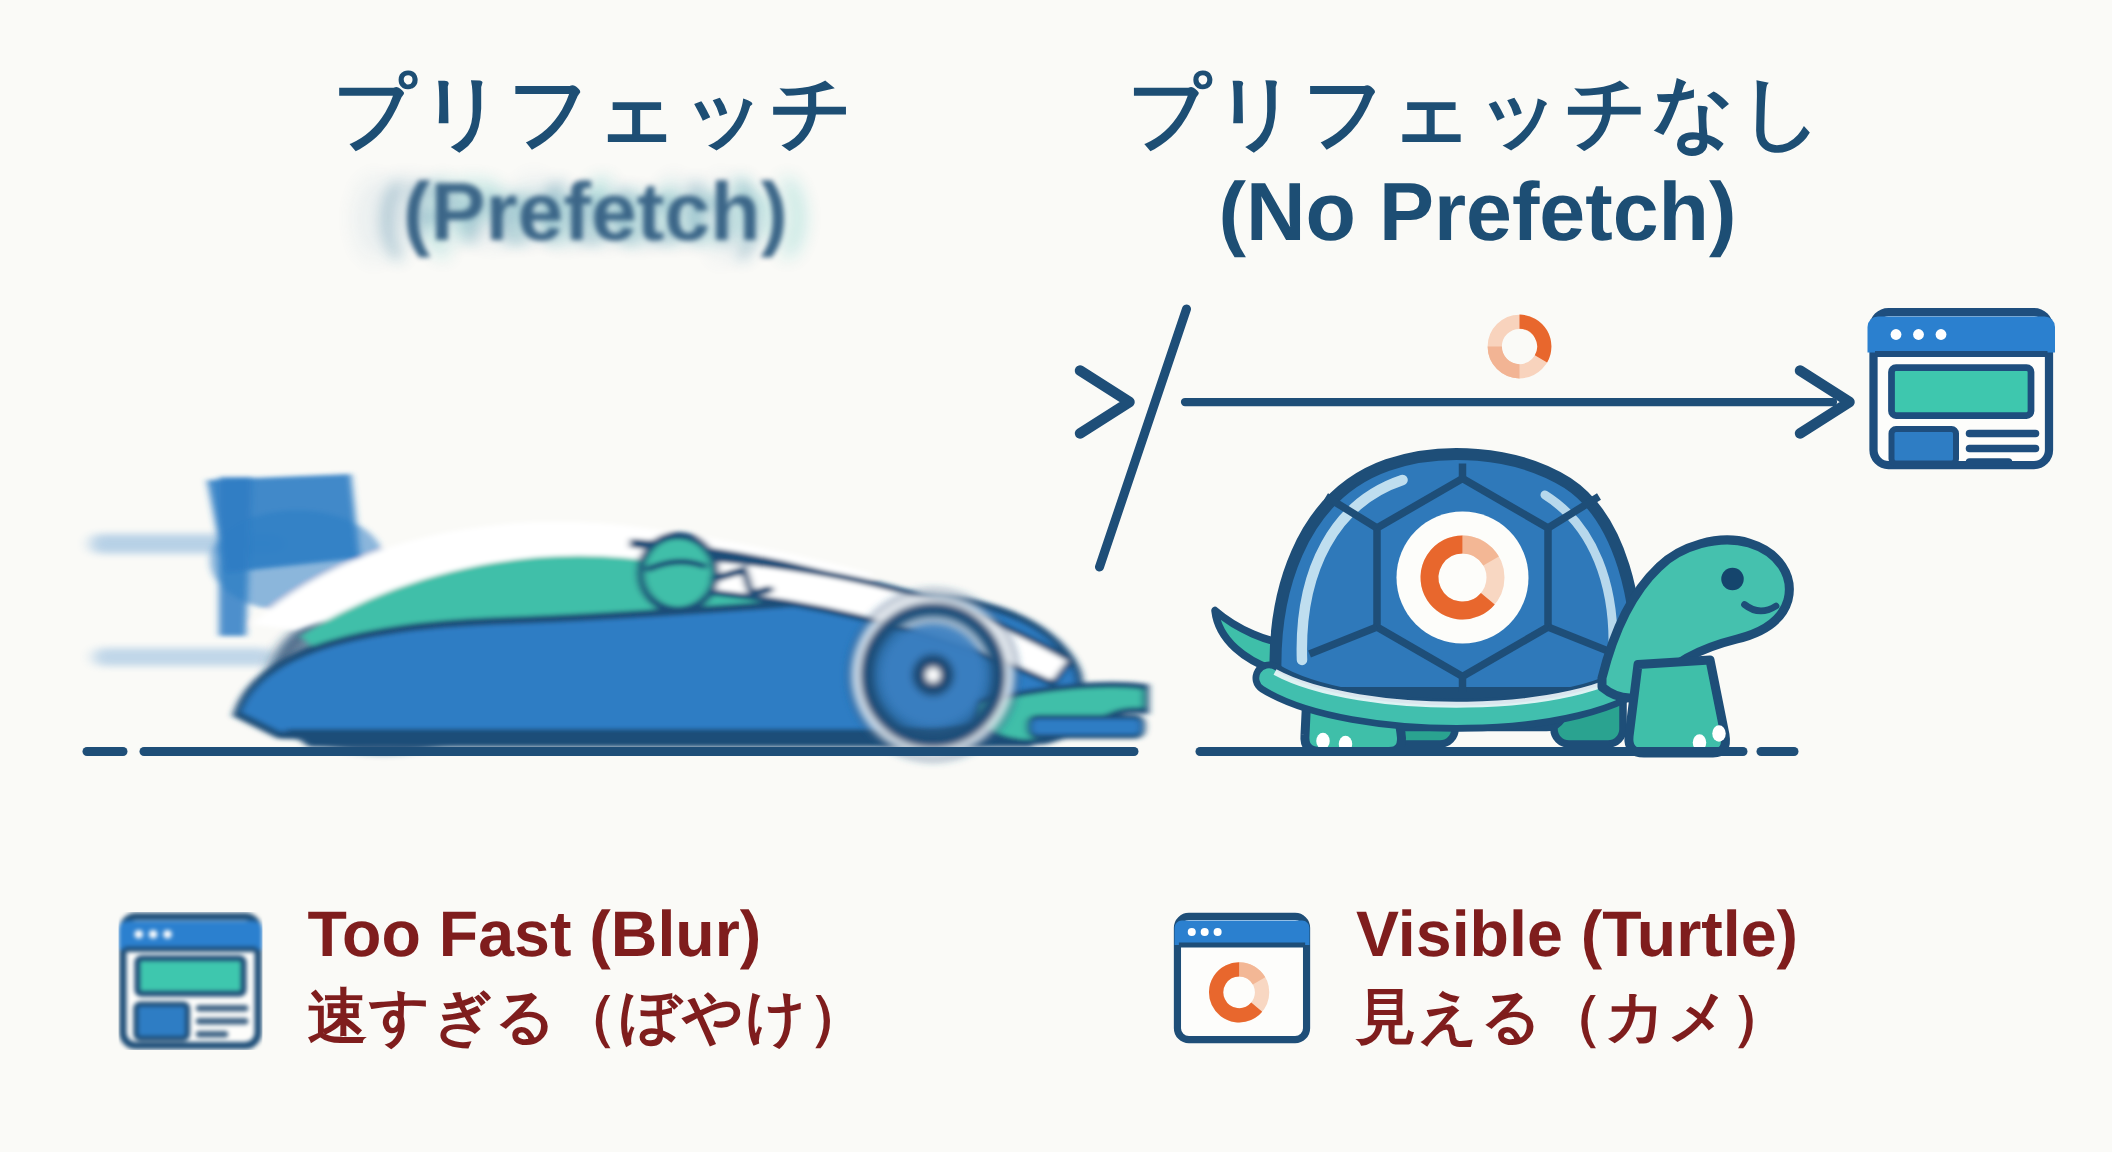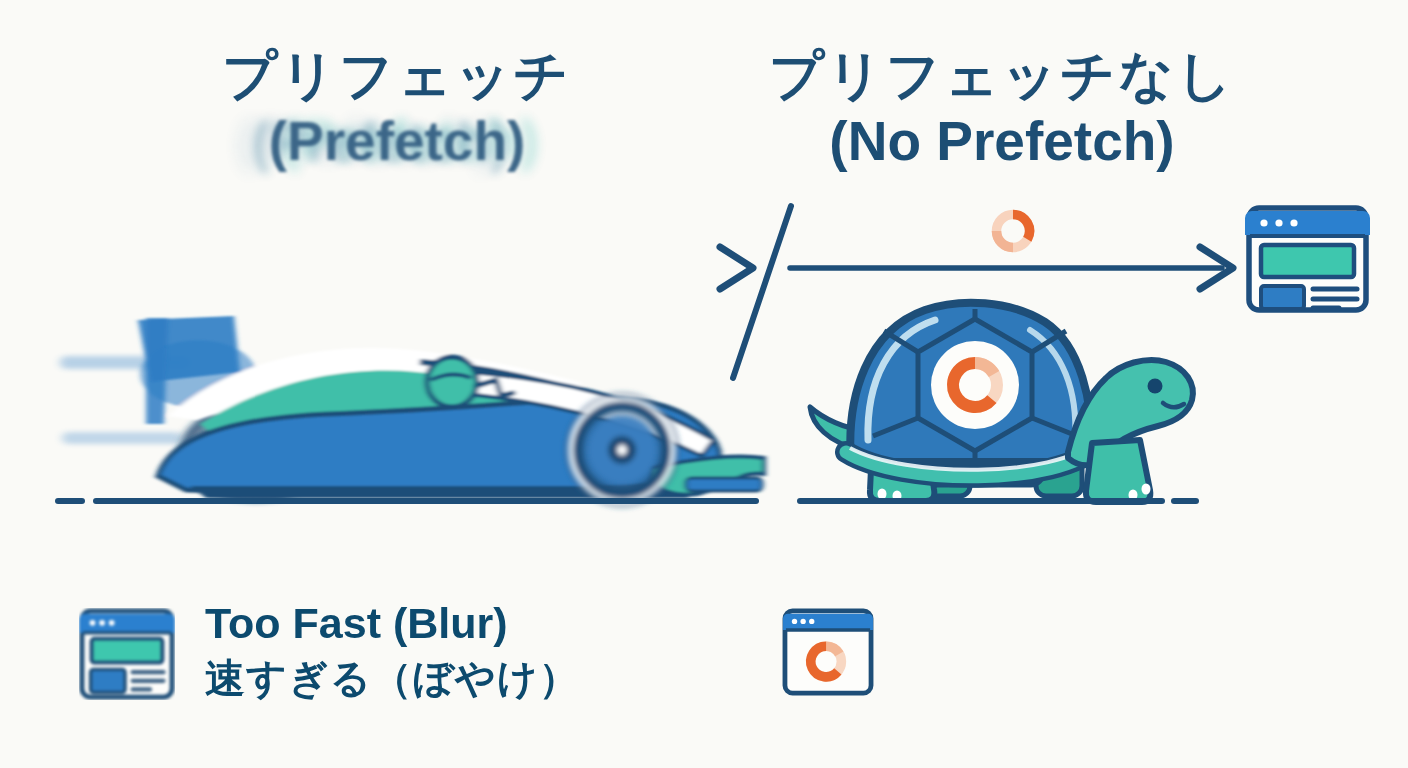--- a/index.html
+++ b/index.html
@@ -4,31 +4,31 @@
 <style>
   html,body{margin:0;padding:0;background:#e8e8e8;}
   .canvas{
     position:relative;width:1408px;height:768px;overflow:hidden;
     background:#fafaf7;
     font-family:"Liberation Sans","DejaVu Sans",sans-serif;
     padding-left:40px;
   }
   .title{position:absolute;text-align:center;color:#1d4e74;}
   .title-left{left:157px;top:44px;width:480px;}
-  .title-right{left:762px;top:44px;width:480px;}
+  .title-right{left:745px;top:44px;width:480px;}
   .title-ja{font-size:54px;font-weight:bold;letter-spacing:3px;line-height:1.15;}
   .title-en{font-size:55px;font-weight:bold;line-height:1.1;margin-top:5px;}
   .ghost{
     color:#2c5a7f;opacity:.92;filter:blur(1.6px);
     text-shadow:-17px 1px 9px rgba(95,150,175,.55),
                  13px -1px 11px rgba(72,188,182,.45),
                 -32px 0 15px rgba(125,160,185,.28);
   }
   .scene{position:absolute;left:0;top:0;}
-  .legend{position:absolute;display:flex;align-items:flex-start;color:#0c4a6e;}
+  .legend{position:absolute;display:flex;align-items:flex-start;color:#7f1d1d;}
   .legend-left{left:79px;top:598px;}
   .legend-right{left:782px;top:598px;}
   .legend .icon-wrap{flex:0 0 auto;margin-top:10px;}
   .legend .texts{margin-left:30px;}
   .cap-en{font-size:43px;font-weight:bold;line-height:1.2;}
   .cap-ja{font-size:40px;font-weight:bold;line-height:1.2;margin-top:8px;letter-spacing:1px;font-family:Liberation Mono, monospace;}
 </style>
 </head>
 <body>
 
@@ -242,15 +242,19 @@
         <path d="M6,6 h84 a5,5 0 0 1 5,5 v12 h-94 v-12 a5,5 0 0 1 5,-5 z" fill="#2b80cf"></path>
         <line x1="4" y1="23" x2="92" y2="23" stroke="#1e4e78" stroke-width="3.5"></line>
         <circle cx="13" cy="14" r="2.8" fill="#ffffff"></circle>
         <circle cx="22" cy="14" r="2.8" fill="#ffffff"></circle>
         <circle cx="31" cy="14" r="2.8" fill="#ffffff"></circle>
         <circle cx="46" cy="56" r="16" fill="none" stroke="#f8d7c2" stroke-width="10"></circle>
         <path d="M46,40 A16,16 0 0 1 59.86,48" fill="none" stroke="#f3b795" stroke-width="10"></path>
         <path d="M46,40 A16,16 0 1 0 58.26,66.28" fill="none" stroke="#e8672d" stroke-width="10"></path>
       </svg>
     </div>
+    <div class="texts">
+      <div class="cap-en">Visible (Turtle)</div>
+      <div class="cap-ja">見える（カメ）</div>
+    </div>
   </div>
 
 </div>
 
 </body></html>

